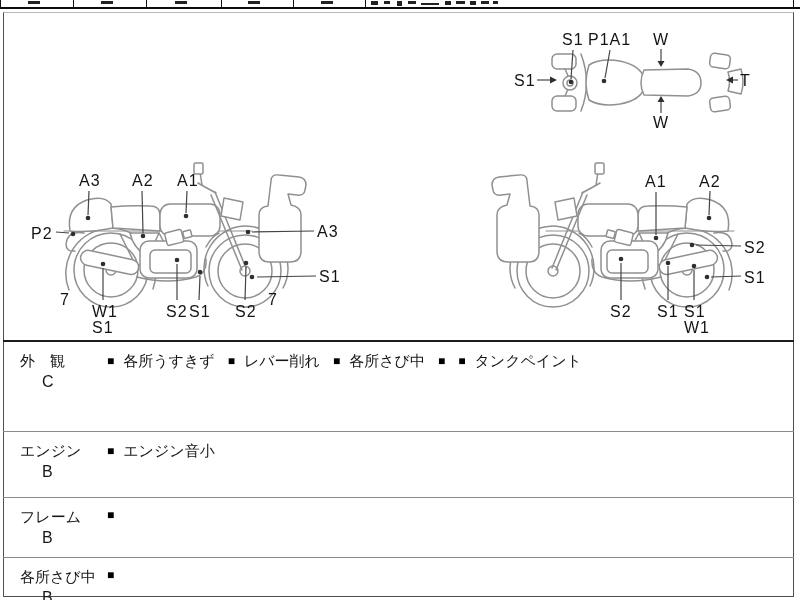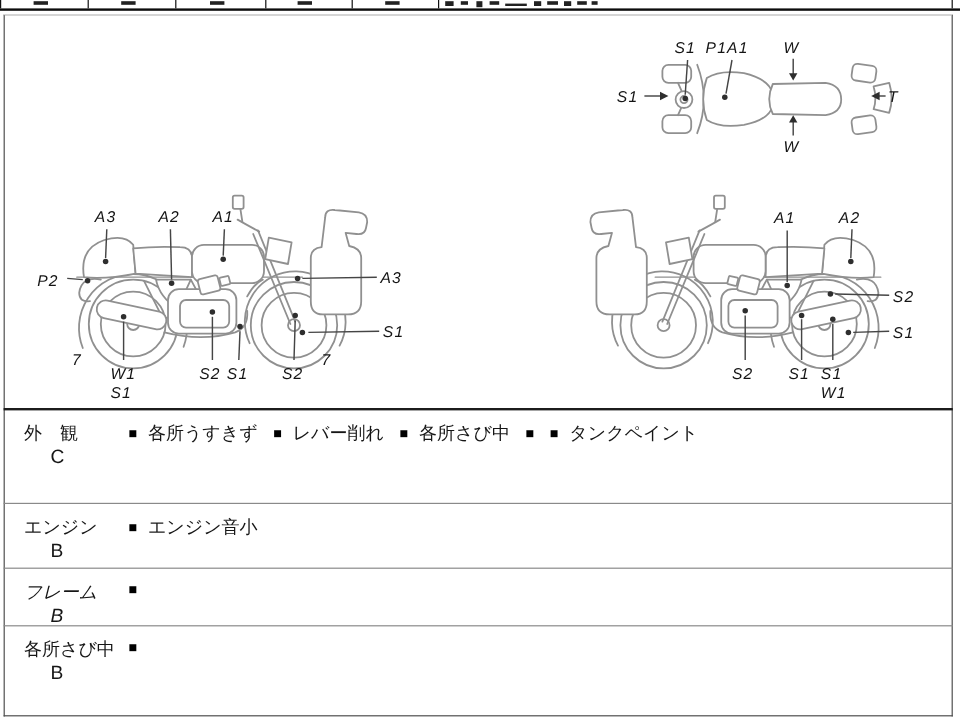--- a/index.html
+++ b/index.html
@@ -14,31 +14,31 @@
   .top-strip .m{position:absolute;top:1px;background:#222;}
   
   .outer-box{
     position:absolute;left:3px;top:12px;width:791px;height:585px;box-sizing:border-box;
     border-left:1px solid #4f4f4f;border-right:1px solid #4f4f4f;
     border-top:1px solid #b9b9b9;border-bottom:1px solid #4f4f4f;
   }
   
   .art{position:absolute;left:0;top:0;width:800px;height:600px;}
   .diag-label{
-    position:absolute;font-size:13px;line-height:18px;letter-spacing:1px;
-    color:#141414;white-space:nowrap;font-style:italic;
+    position:absolute;font-size:16px;line-height:18px;letter-spacing:1px;
+    color:#141414;white-space:nowrap;
   }
   
   .cond-table{
     position:absolute;left:3px;top:340px;width:791px;box-sizing:border-box;
     border-top:2px solid #1c1c1c;font-size:15px;
   }
   .cond-row{position:relative;box-sizing:border-box;}
-  .cond-row + .cond-row{border-top:1px solid #8a8a8a;}
-  .row-h1{height:77px;text-align:right;} .row-h2{height:54px;} .row-h3{height:48px;font-style:italic;} .row-h4{height:74px;}
+  .cond-row + .cond-row{border-top:1px solid #8a8a8a;margin-top:12px;}
+  .row-h1{height:77px;text-align:right;} .row-h2{height:54px;} .row-h3{height:48px;} .row-h4{height:74px;}
   .cond-cat{position:absolute;left:17px;top:10px;white-space:pre;}
   .cond-grade{position:absolute;left:39px;top:31px;font-size:16px;}
   .cond-items{position:absolute;left:104px;top:10px;display:flex;gap:13px;white-space:nowrap;}
   .cond-item{display:flex;align-items:center;gap:9px;}
   .bullet{font-size:12px;line-height:15px;color:#000;}
 </style>
 </head>
 <body>
 
 <div class="sheet">

